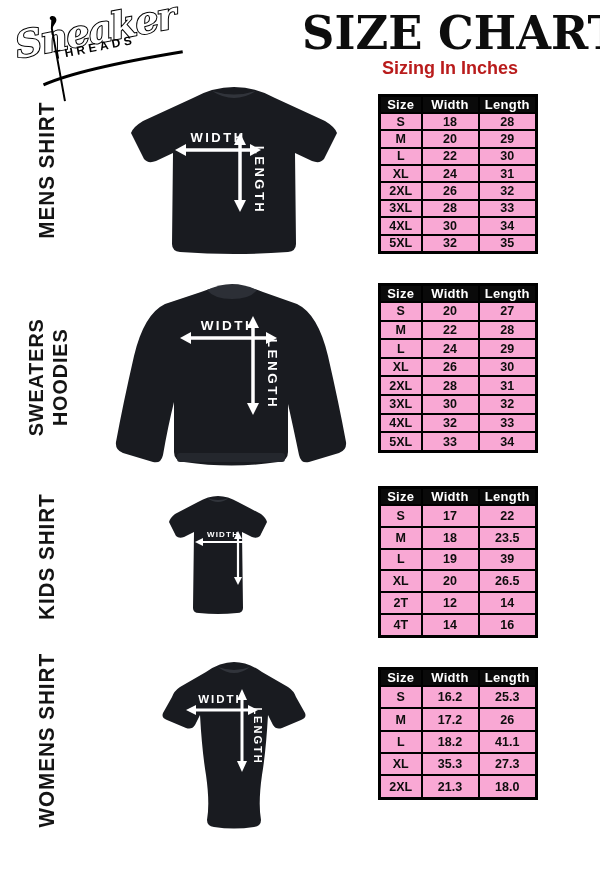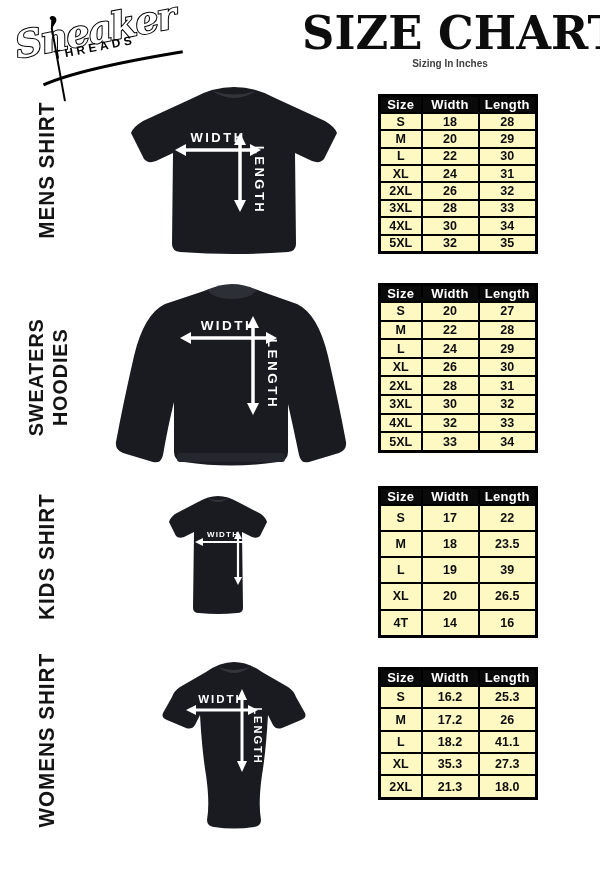--- a/index.html
+++ b/index.html
@@ -30,21 +30,21 @@
   }
   .logo-needle{position:absolute;left:26px;top:-6px;pointer-events:none;}
   .logo-swash{position:absolute;left:18px;top:52px;pointer-events:none;}
   
   .title-block{position:absolute;left:305px;top:8px;width:290px;text-align:center;}
   .title{
     font-family:"DejaVu Serif",serif;font-weight:bold;font-size:44px;
     line-height:1.05;letter-spacing:0px;transform:scale(1.02,1.08);
     transform-origin:center top;white-space:nowrap;color:#0d0d0d;
   }
-  .subtitle{font-size:10px;font-weight:bold;margin-top:4px;color:#404040;}
+  .subtitle{font-size:18px;font-weight:bold;margin-top:4px;color:#b91c1c;}
   
   .side-label{
     position:absolute;display:flex;align-items:center;justify-content:center;
     transform:rotate(-90deg);transform-origin:center;
     font-weight:800;color:#141414;white-space:nowrap;text-align:center;
   }
   .side-label .ln{display:block;font-size:22px;letter-spacing:1px;line-height:1.12;
     transform:scaleX(0.94);}
   #label-mens{left:-28px;top:148px;width:150px;height:44px;}
   #label-sweaters{left:-37px;top:349px;width:170px;height:56px;}
@@ -56,21 +56,21 @@
   #diagram-mens{left:113px;top:84px;}
   #diagram-sweater{left:103px;top:274px;}
   #diagram-kids{left:157px;top:493px;}
   #diagram-womens{left:147px;top:658px;}
   .arrow-line{stroke:#ffffff;fill:none;}
   .arrow-head{fill:#ffffff;stroke:none;}
   .dim-text{fill:#ffffff;font-family:"Liberation Sans",sans-serif;font-weight:bold;}
   
   .size-table{
     position:absolute;border-collapse:collapse;table-layout:fixed;
-    background:#fef9c3;text-align:center;border:3px solid var(--table-border);
+    background:#f9a8d4;text-align:center;border:3px solid var(--table-border);
     font-weight:bold;
   }
   .size-table th{
     background:var(--table-header-bg);color:var(--table-header-text);
     font-size:13px;letter-spacing:.3px;padding:0;border:2px solid var(--table-border);
   }
   .size-table td{
     border:2.5px solid var(--table-border);font-size:12.5px;padding:0;color:#0d0d0d;
   }
   #table-mens{left:378px;top:94px;width:157px;height:160px;}
@@ -329,20 +329,25 @@
           <td>L</td>
           <td>19</td>
           <td>39</td>
         </tr>
         <tr>
           <td>XL</td>
           <td>20</td>
           <td>26.5</td>
         </tr>
         <tr>
+          <td>2T</td>
+          <td>12</td>
+          <td>14</td>
+        </tr>
+        <tr>
           <td>4T</td>
           <td>14</td>
           <td>16</td>
         </tr>
       </tbody>
   </table>
 
   <table class="size-table" id="table-womens">
     <colgroup>
         <col class="c-size">

